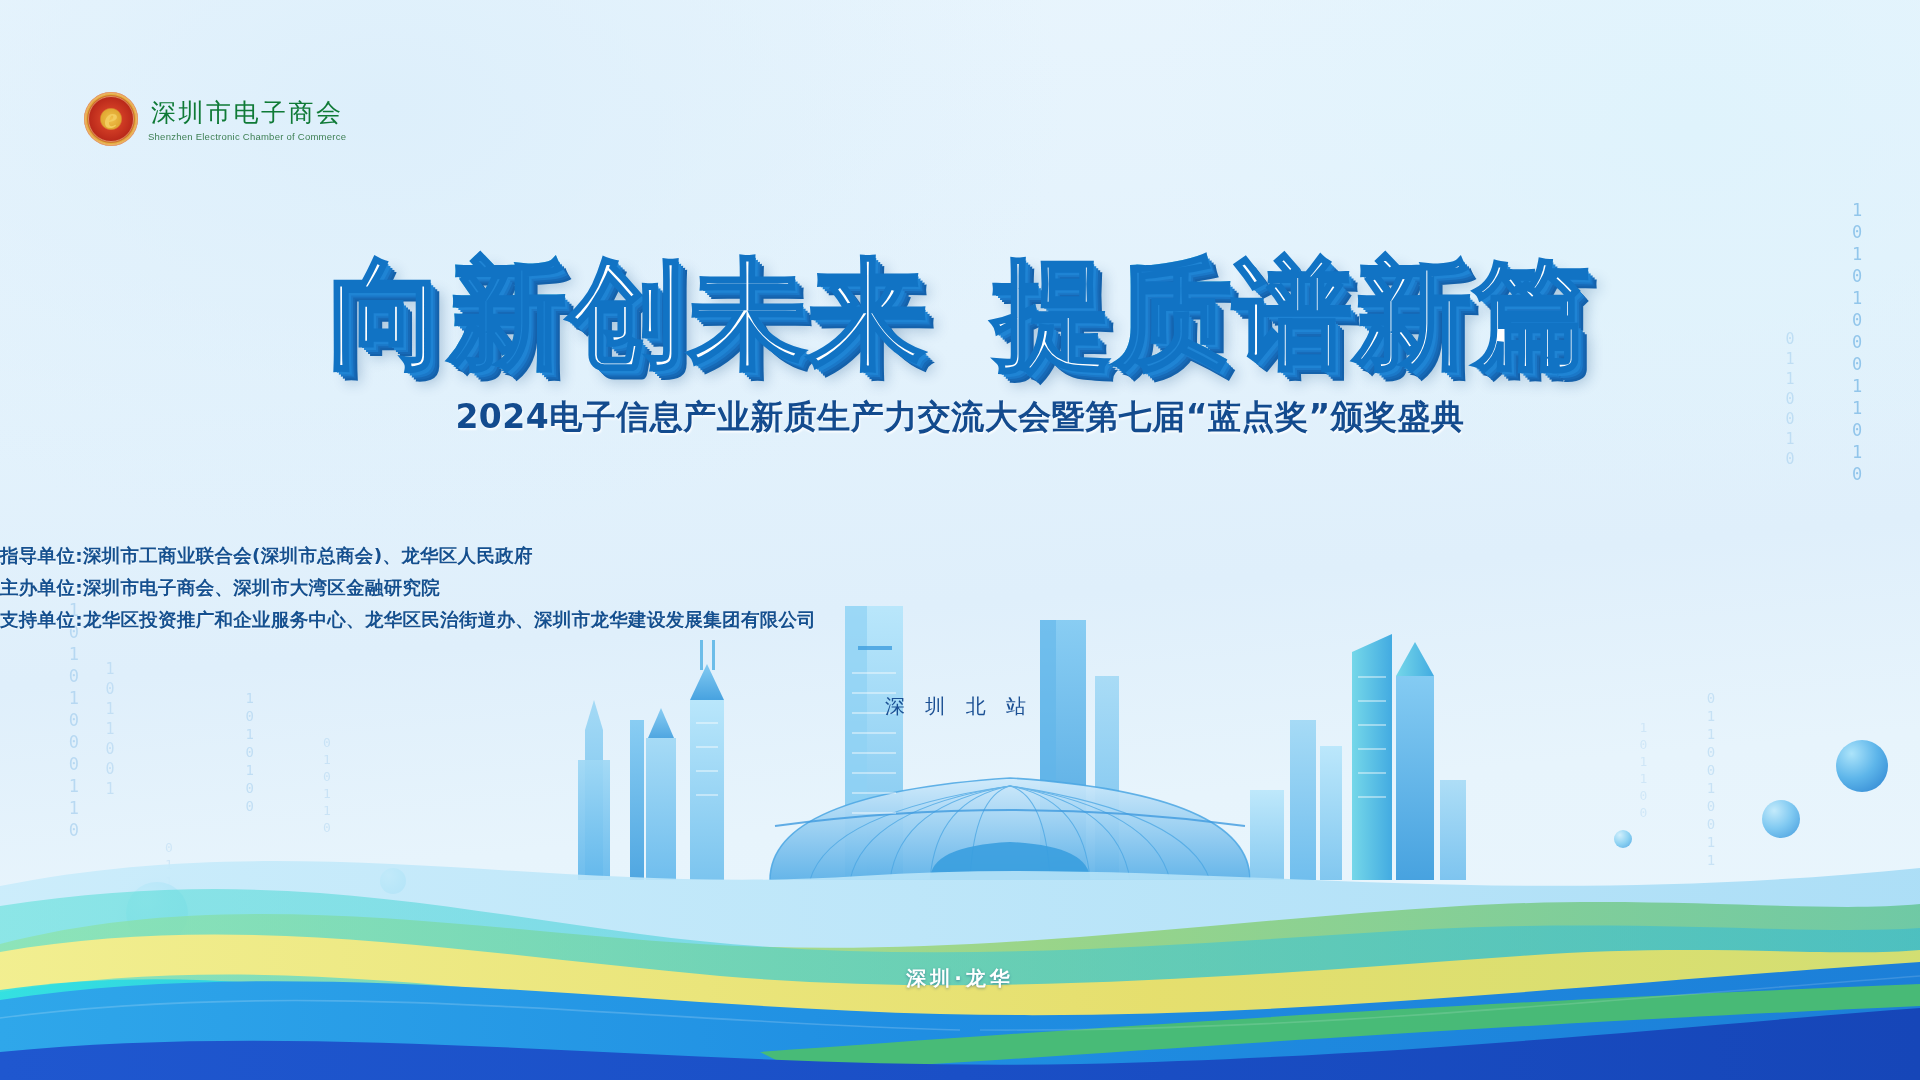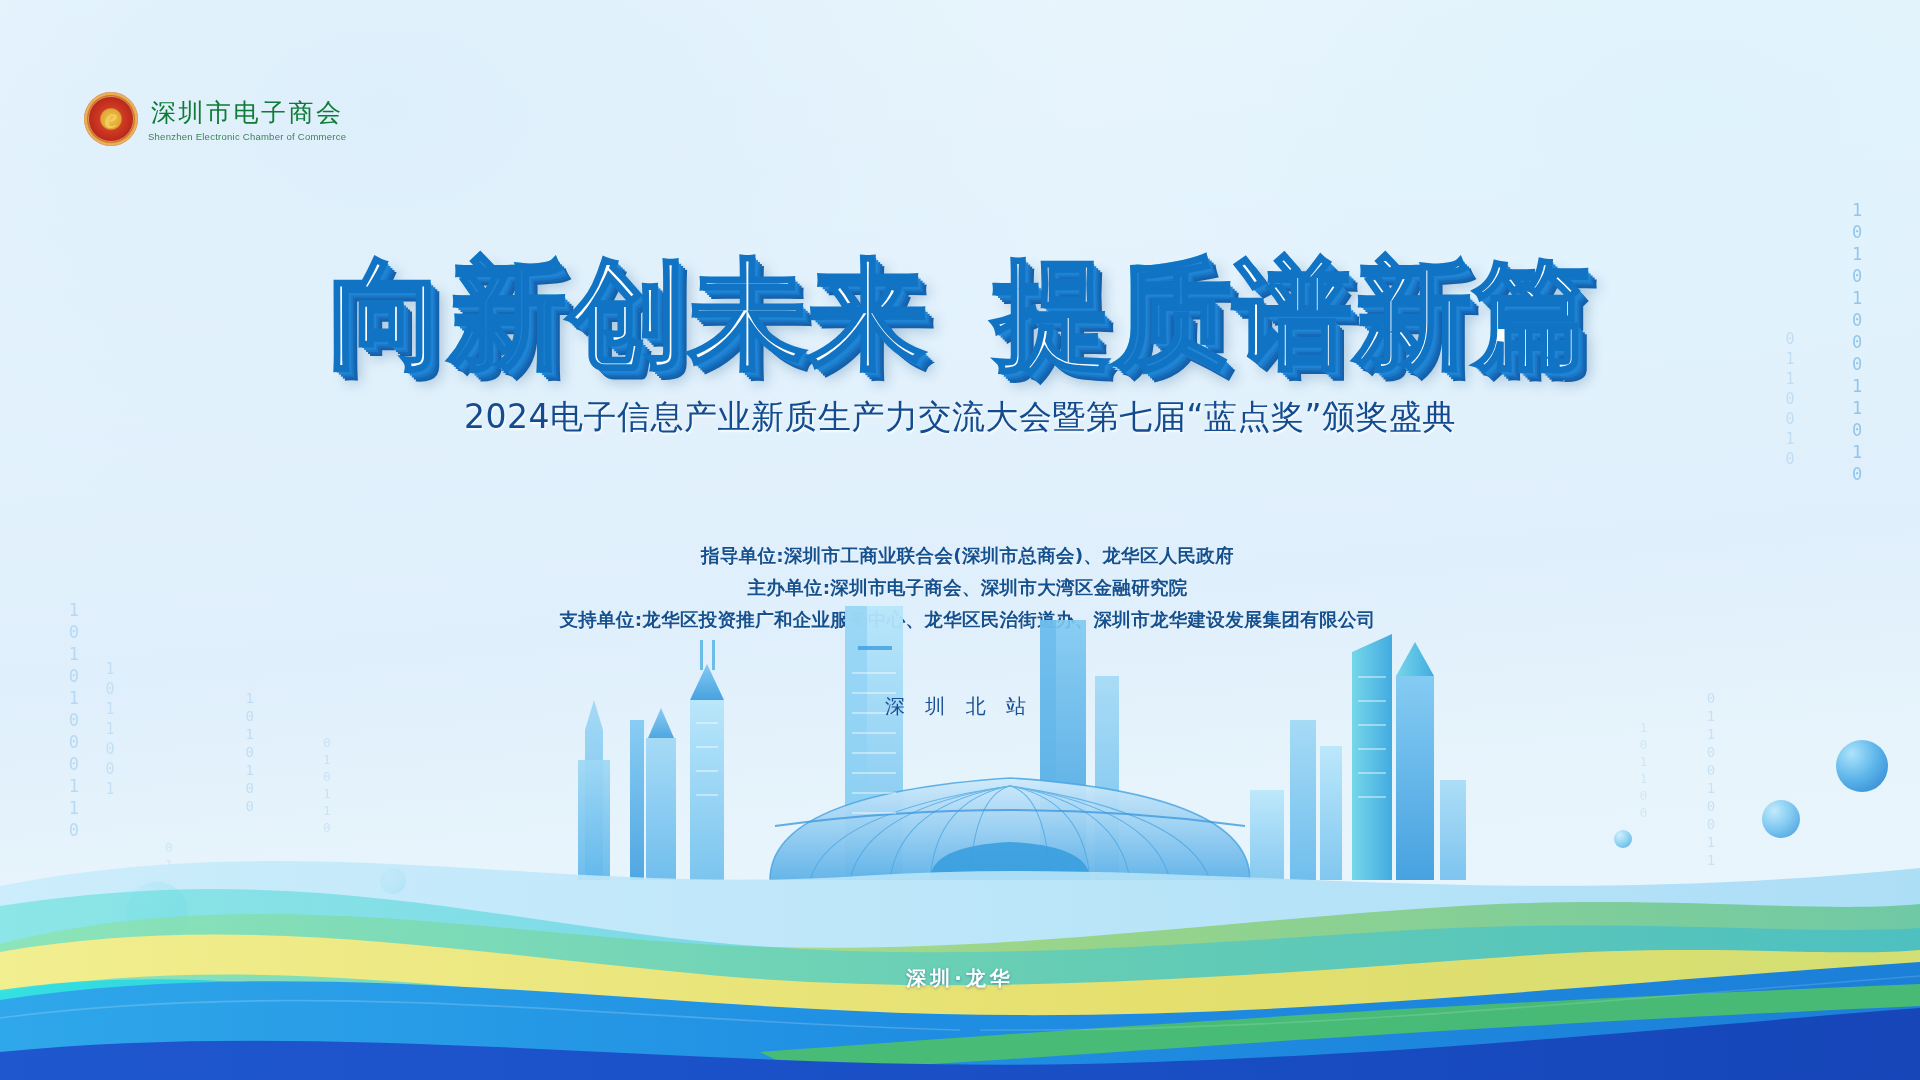--- a/index.html
+++ b/index.html
@@ -108,27 +108,27 @@
     background:linear-gradient(180deg,#5fd9e6 0%,#3cc2de 55%,#2aa9d6 100%);
     -webkit-background-clip:text;background-clip:text;
     -webkit-text-fill-color:transparent;
   }
   .hl-gap{display:inline-block;width:56px;}
 
   
   #subtitle{
     position:absolute;left:0;right:0;top:395px;text-align:center;
     font-family:"DejaVu Sans","Liberation Sans",sans-serif;
-    font-size:33px;font-weight:400;color:#134b8e;letter-spacing:.5px;
+    font-size:33px;font-weight:700;color:#134b8e;letter-spacing:.5px;
     text-shadow:1px 2px 2px rgba(255,255,255,.85);white-space:nowrap;
   }
 
   
   #orgs{
-    position:absolute;left:0;right:0;top:540px;text-align:center;padding-left:15px;
+    position:absolute;left:0;right:0;top:540px;
   }
   .org-line{
     font-family:"DejaVu Sans","Liberation Sans",sans-serif;
     font-size:18.5px;font-weight:700;color:#15508f;letter-spacing:.3px;
     line-height:1.72;white-space:nowrap;
     text-shadow:0 1px 1px rgba(255,255,255,.8);
   }
 
   
   #skyline{position:absolute;left:0;right:0;bottom:200px;height:300px;}

